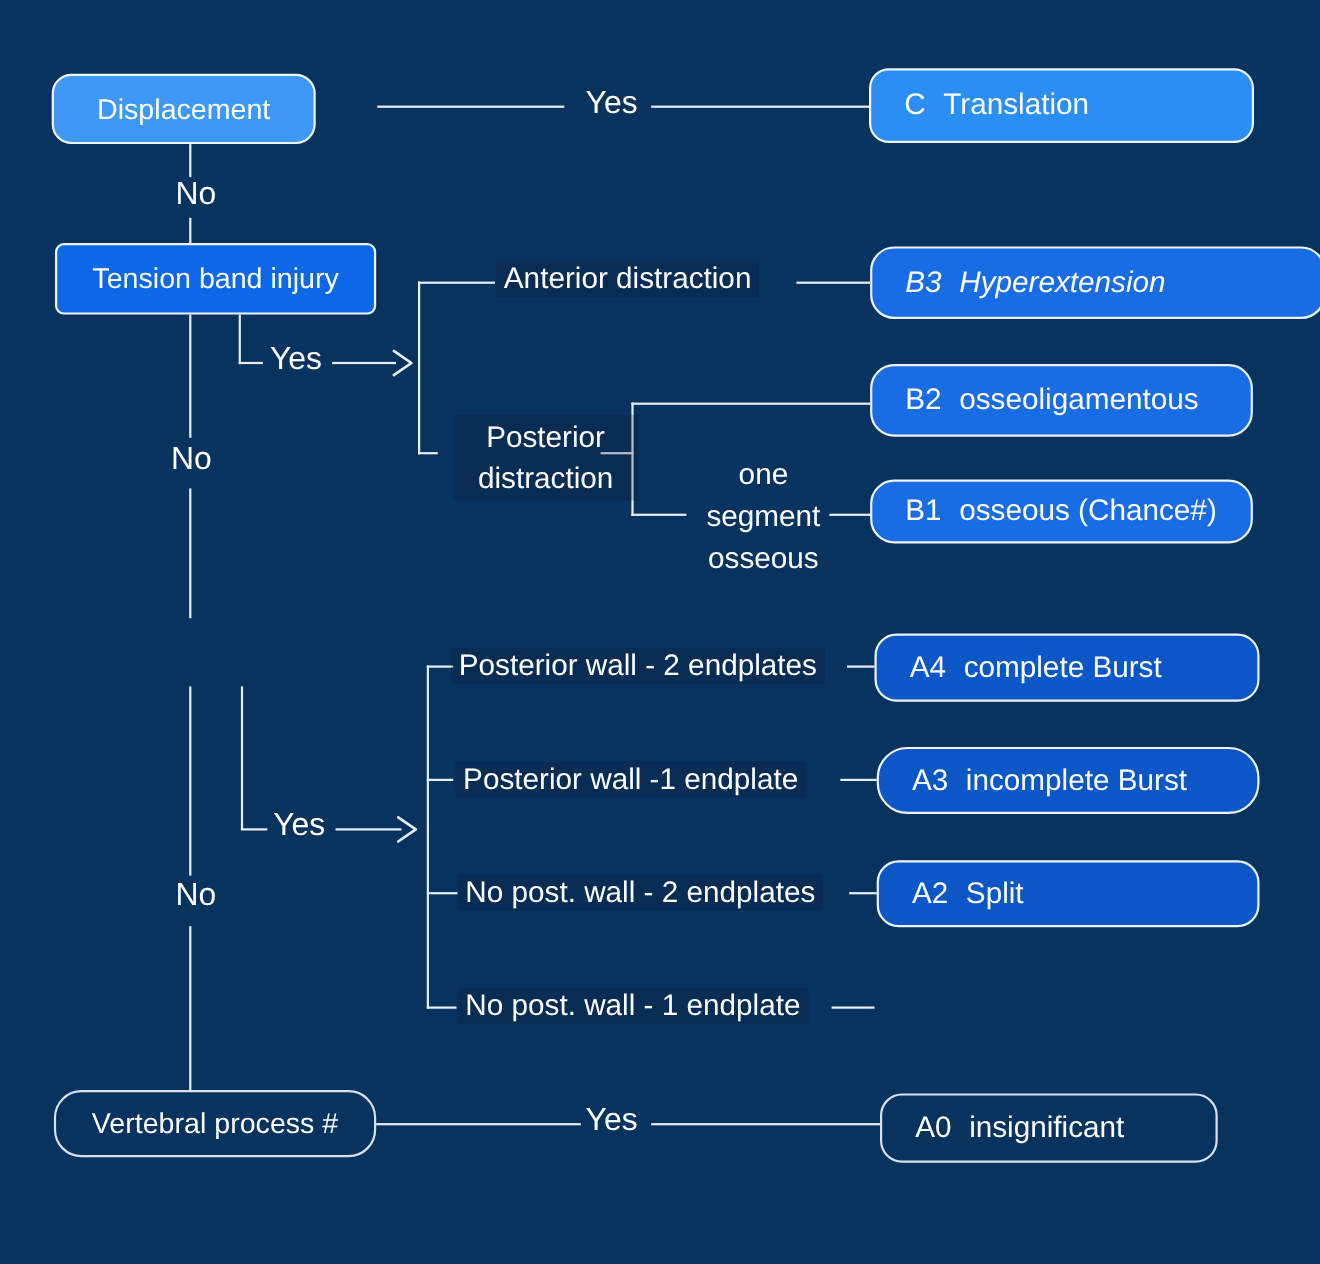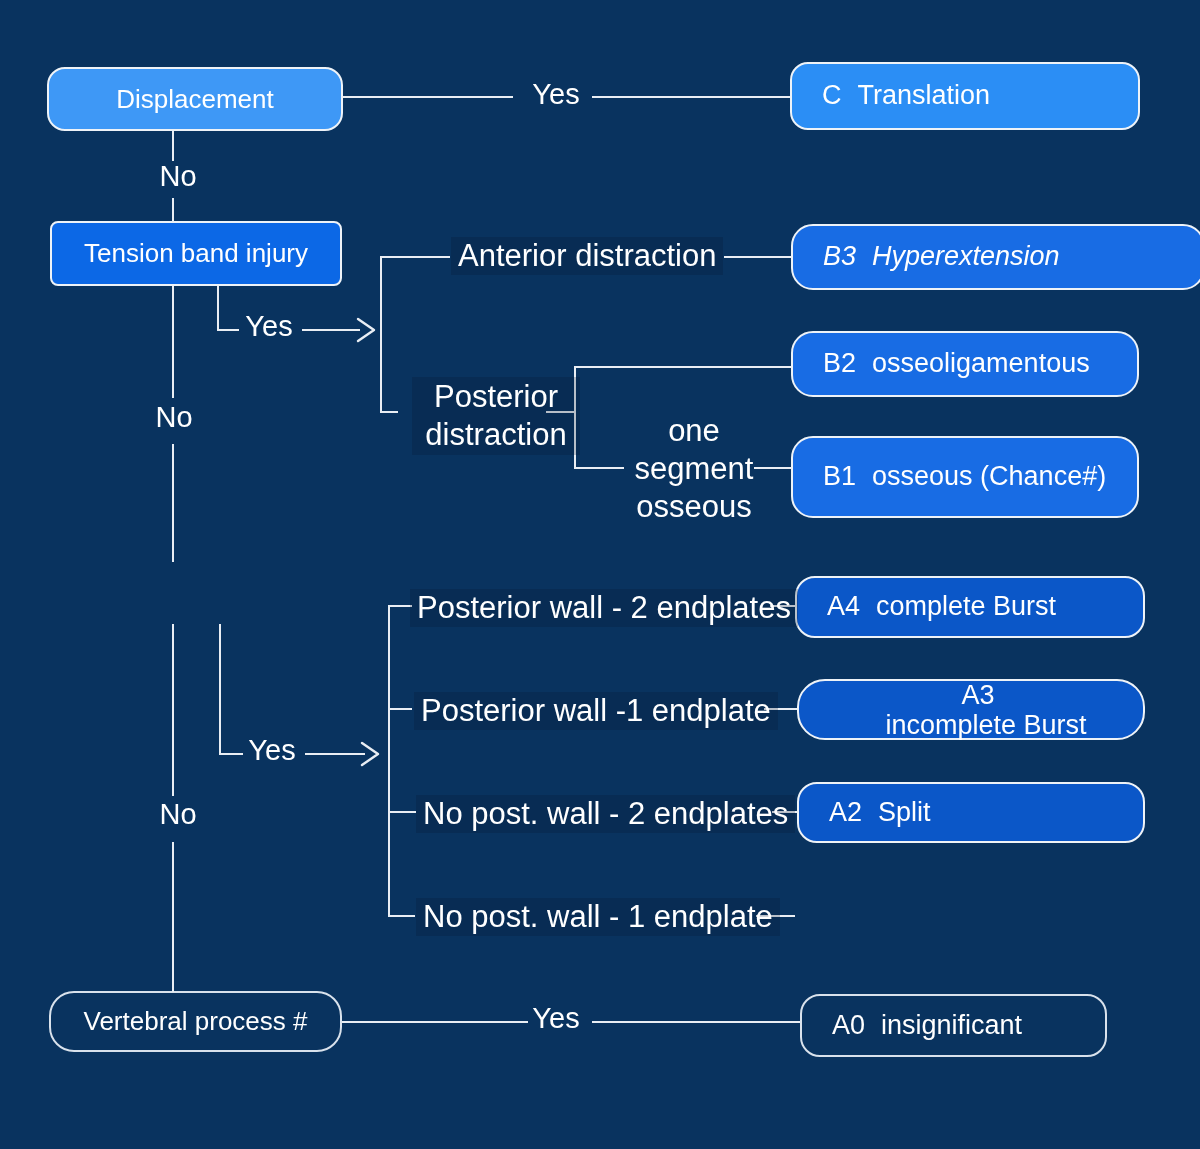--- a/index.html
+++ b/index.html
@@ -27,31 +27,31 @@
     white-space:nowrap;
   }
   .node.result{justify-content:flex-start;padding-left:30px;font-size:27px;}
   .node.result .code{margin-right:16px;}
   .node.outline{background:transparent;border:2px solid var(--c-outline);}
 
   .ln{position:absolute;background:var(--c-line);}
   .h{height:2px;} .v{width:2px;}
 
   .yn{position:absolute;font-size:29px;text-align:center;}
-  .lbl{position:absolute;font-size:31px;background:var(--c-label_bg);padding:1px 7px;white-space:nowrap;}
+  .lbl{position:absolute;font-size:27px;background:var(--c-label_bg);padding:1px 7px;white-space:nowrap;}
   .lbl.multi{text-align:center;line-height:38px;white-space:normal;}
   .arrow{position:absolute;width:24px;height:28px;}
   .arrow svg{display:block;}
 </style>
 </head>
 <body>
 
 <div id="canvas">
 
-  <div class="node" style="left:47px;top:67px;width:296px;height:64px;border-radius:18px;background:var(--c-node_bright);">
+  <div class="node" style="left:47px;top:67px;width:240px;height:64px;border-radius:18px;background:var(--c-node_bright);">
     <span>Displacement</span>
   </div>
 
   <div class="node" style="left:50px;top:221px;width:292px;height:65px;border-radius:8px;background:var(--c-node_azure);">
     <span>Tension band injury</span>
   </div>
 
 
   <div class="node outline" style="left:49px;top:991px;width:293px;height:61px;border-radius:25px;">
     <span>Vertebral process #</span>
@@ -65,31 +65,31 @@
   <div class="node result" style="left:791px;top:224px;width:414px;height:66px;border-radius:22px;background:var(--c-node_b);font-style:italic;">
     <span class="code">B3</span>
     <span>Hyperextension</span>
   </div>
 
   <div class="node result" style="left:791px;top:331px;width:348px;height:66px;border-radius:22px;background:var(--c-node_b);">
     <span class="code">B2</span>
     <span>osseoligamentous</span>
   </div>
 
-  <div class="node result" style="left:791px;top:436px;width:348px;height:82px;border-radius:22px;background:var(--c-node_b);">
+  <div class="node result" style="left:791px;top:436px;width:348px;height:58px;border-radius:22px;background:var(--c-node_b);">
     <span class="code">B1</span>
     <span>osseous (Chance#)</span>
   </div>
 
   <div class="node result" style="left:795px;top:576px;width:350px;height:62px;border-radius:20px;background:var(--c-node_a);">
     <span class="code">A4</span>
     <span>complete Burst</span>
   </div>
 
-  <div class="node result" style="left:797px;top:679px;width:348px;height:61px;border-radius:28px;background:var(--c-node_a);flex-direction:column;">
+  <div class="node result" style="left:797px;top:679px;width:348px;height:61px;border-radius:28px;background:var(--c-node_a);">
     <span class="code">A3</span>
     <span>incomplete Burst</span>
   </div>
 
   <div class="node result" style="left:797px;top:782px;width:348px;height:61px;border-radius:20px;background:var(--c-node_a);">
     <span class="code">A2</span>
     <span>Split</span>
   </div>
 
 

